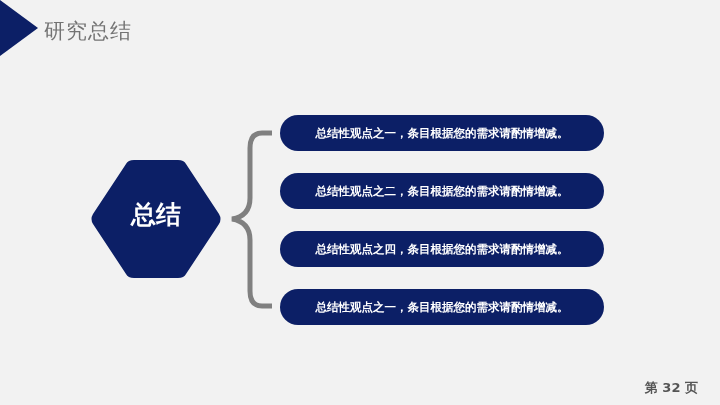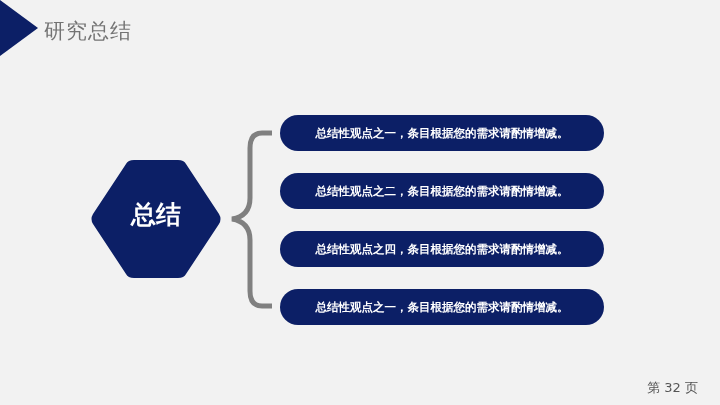--- a/index.html
+++ b/index.html
@@ -6,21 +6,21 @@
   body { width:720px; height:405px; background:#f2f2f2; position:relative; overflow:hidden;
          font-family:"DejaVu Sans","Liberation Sans",sans-serif; }
   .corner-tri { position:absolute; left:0; top:0; }
   .title { position:absolute; left:44px; top:17px; font-size:21px; font-weight:normal; color:#737373; letter-spacing:1px; }
   .hex { position:absolute; left:90px; top:160px; }
   .hex-text { position:absolute; left:90px; top:160px; width:132px; height:110px; display:flex; flex-direction:column;
               align-items:center; justify-content:center; color:#fff; font-weight:bold; font-size:25px; line-height:32px; }
   .brace { position:absolute; left:226px; top:128px; }
   .pill { position:absolute; left:280px; width:324px; height:36px; background:#0c1f66; border-radius:18px;
           color:#fff; font-size:11.5px; display:flex; align-items:center; justify-content:center;font-weight:bold; }
-  .page-num { position:absolute; right:22px; top:379px; font-size:13px; color:#555; }
+  .page-num { position:absolute; right:22px; top:379px; font-size:13px; color:#555;font-weight:bold; }
 </style>
 </head>
 <body>
 
 <svg class="corner-tri" width="40" height="56" viewBox="0 0 40 56">
   <polygon points="0,0 38,28 0,56" fill="#0c1f66"></polygon>
 </svg>
 <div class="title">研究总结</div>
 
 <svg class="hex" width="132" height="118" viewBox="0 0 132 118">

